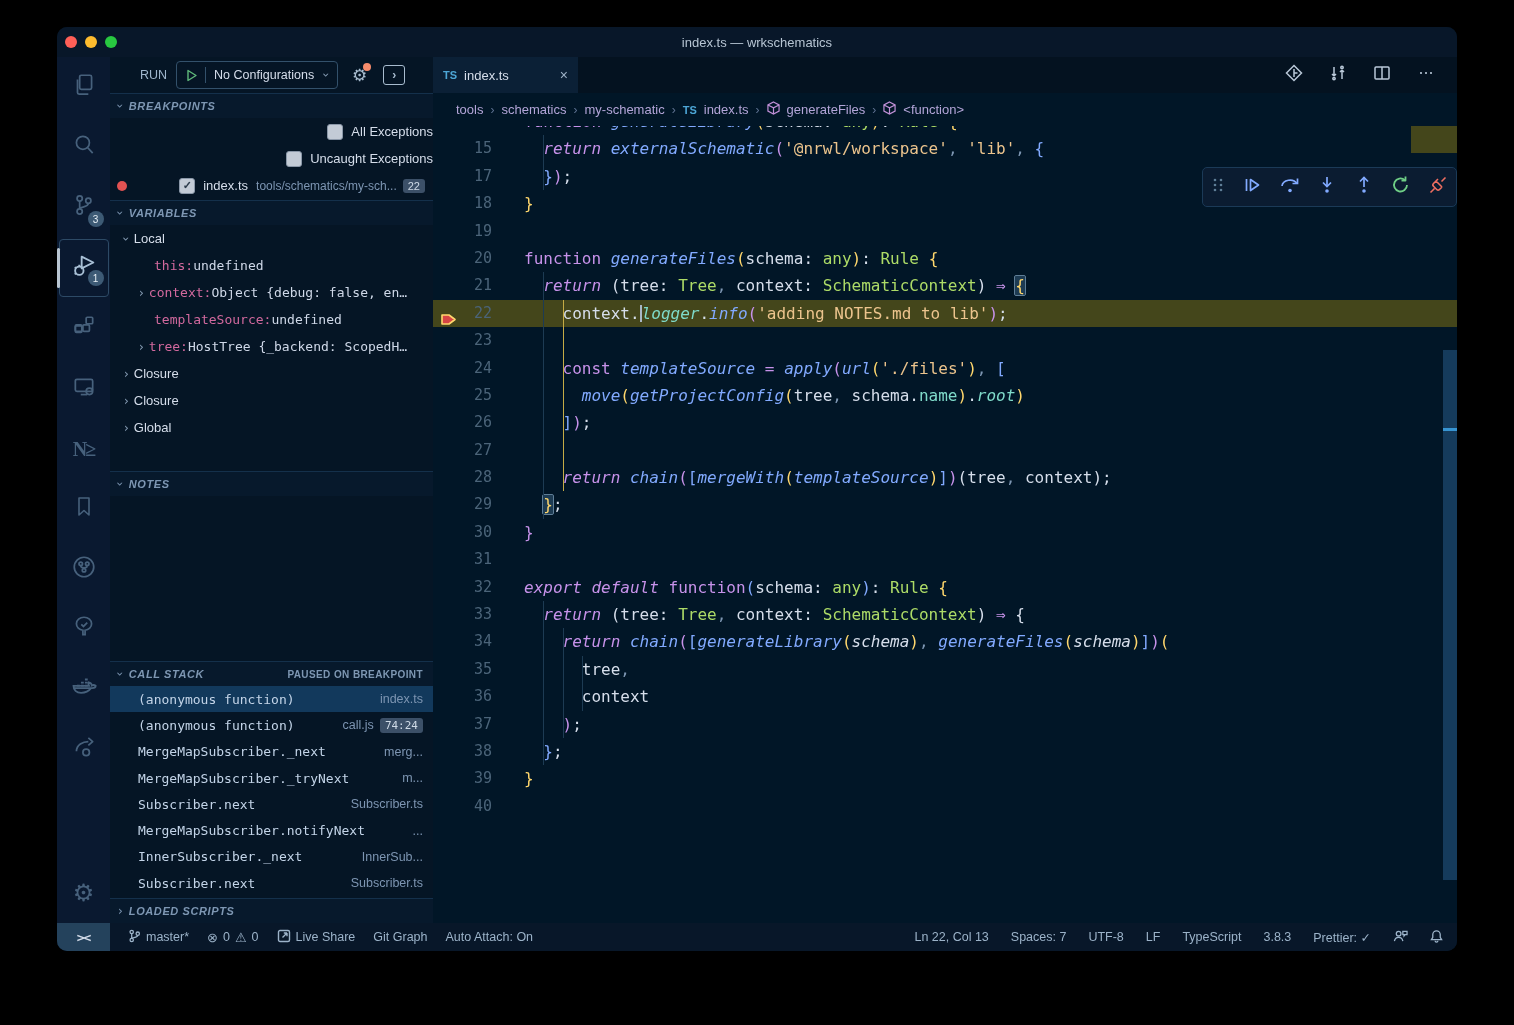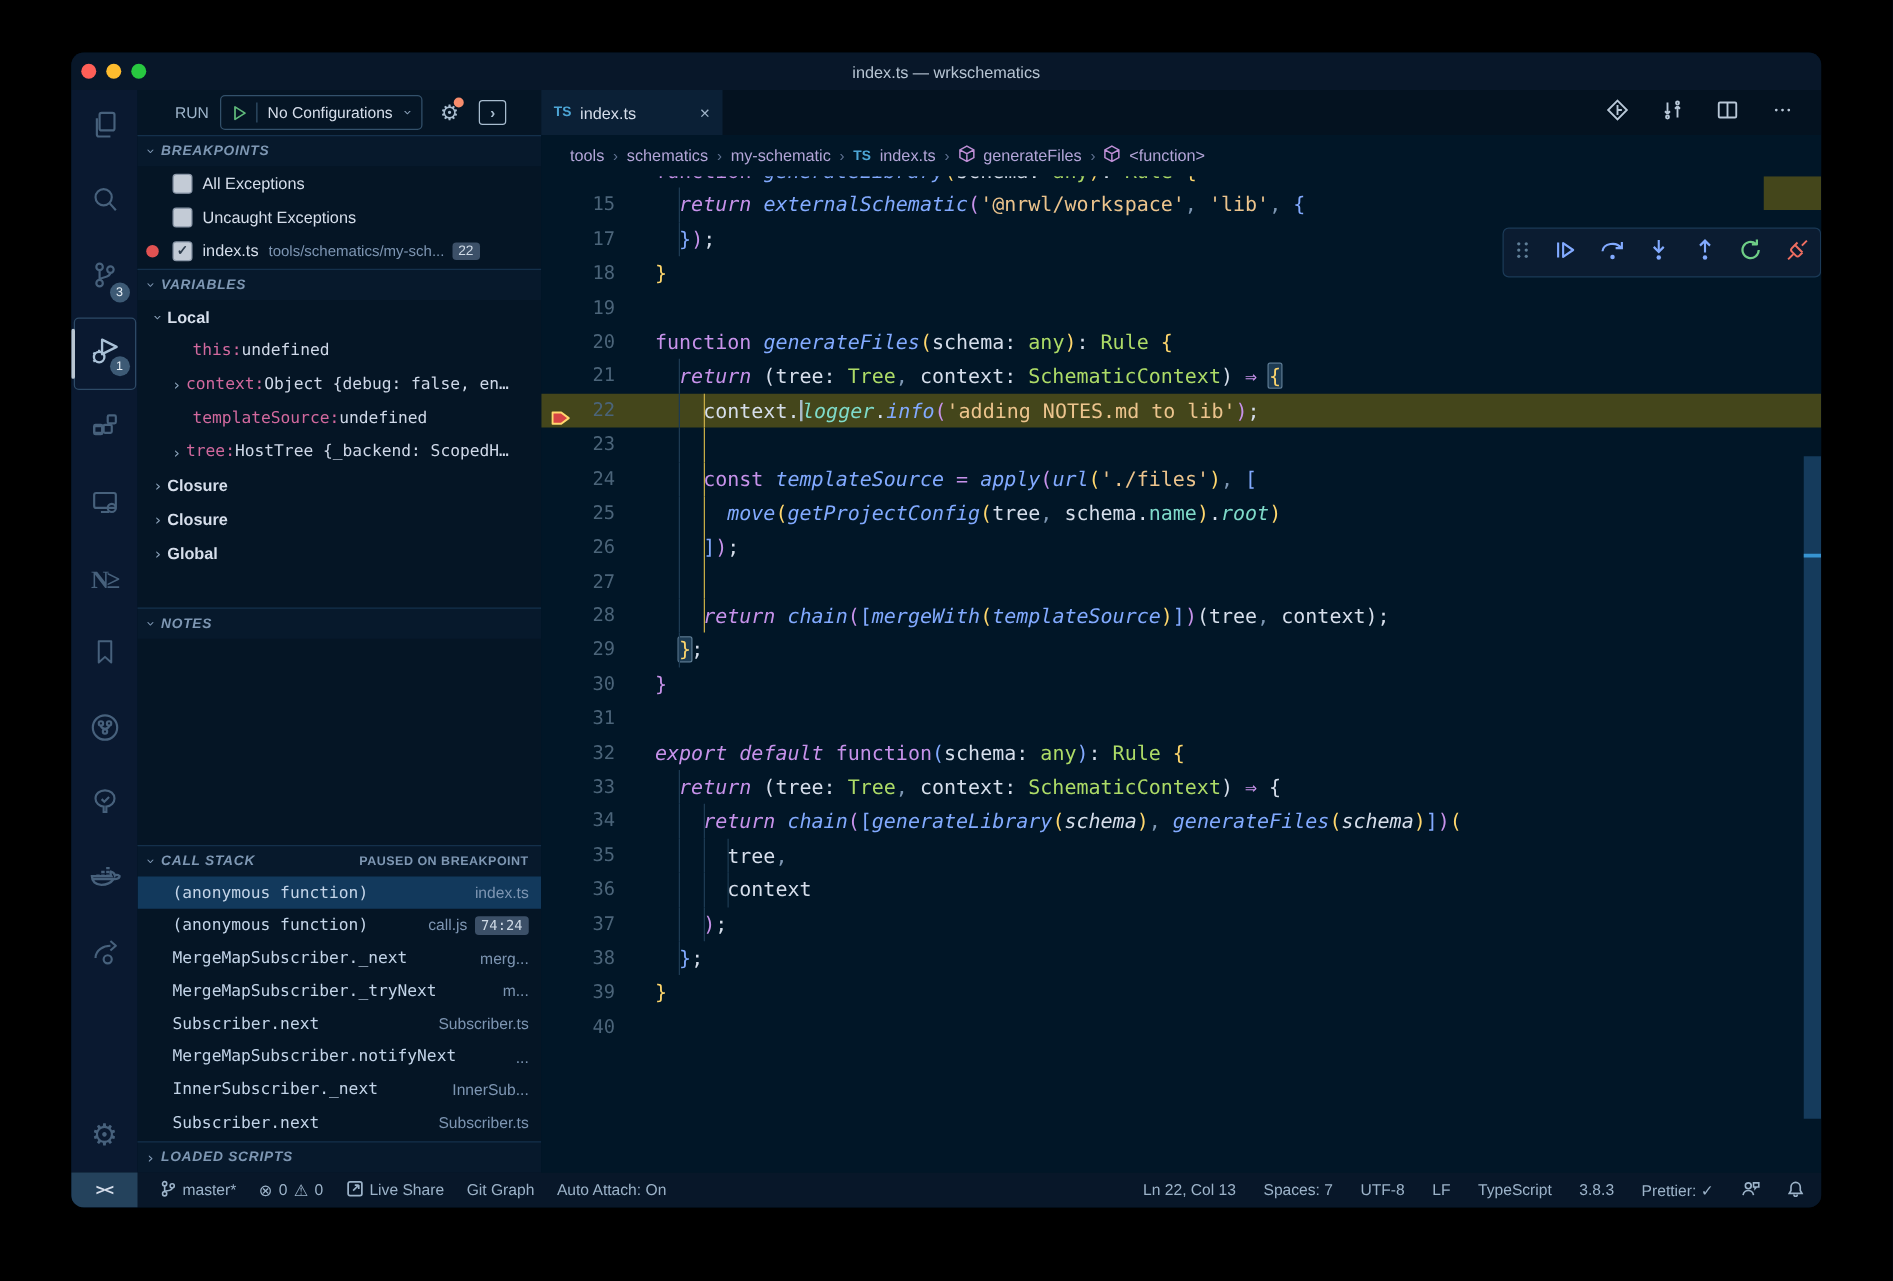--- a/index.html
+++ b/index.html
@@ -1,17 +1,17 @@
 <!DOCTYPE html>
 <html><head>
 <meta charset="utf-8">
 <style>
   html,body{margin:0;padding:0;background:#000;width:1514px;height:1025px;overflow:hidden;
     font-family:"Liberation Sans",sans-serif;-webkit-font-smoothing:antialiased;}
-  #window{position:absolute;left:57px;top:42px;width:1400px;height:924px;border-radius:10px;
+  #window{position:absolute;left:57px;top:27px;width:1400px;height:924px;border-radius:10px;
     overflow:hidden;background:#011627;box-shadow:0 20px 60px rgba(0,0,0,.7);display:flex;flex-direction:column;}
   
   #titlebar{height:30px;background:#081729;display:flex;align-items:center;position:relative;flex:0 0 auto;}
   .tl{width:12px;height:12px;border-radius:50%;margin-left:8px;}
   #title-text{position:absolute;left:0;right:0;text-align:center;font-size:13px;color:#b7c5d3;}
   
   #main{flex:1;display:flex;min-height:0;}
   
   #activitybar{width:53px;background:#0a1930;display:flex;flex-direction:column;align-items:center;flex:0 0 auto;}
   .act{width:48px;height:60px;display:flex;align-items:center;justify-content:center;position:relative;color:#47617c;}
@@ -36,32 +36,32 @@
   #gear-wrap{position:relative;margin-left:14px;color:#a8bccf;font-size:17px;}
   #gear-dot{position:absolute;right:-4px;top:-2px;width:8px;height:8px;border-radius:50%;background:#f78c6c;}
   #console-btn{margin-left:16px;width:20px;height:18px;border:1.5px solid #a8bccf;border-radius:3px;
     color:#a8bccf;display:flex;align-items:center;justify-content:center;font-size:12px;font-weight:bold;}
   .section-header{height:24px;display:flex;align-items:center;border-top:1px solid #14304b;background:#07192c;
     padding-left:8px;flex:0 0 auto;}
   .section-header .chev{margin-right:6px;color:#7e97b3;}
   .section-title{font-size:11px;font-weight:bold;letter-spacing:.6px;color:#7e97b3;font-style:italic;}
   .section-status{margin-left:auto;margin-right:10px;font-size:10px;font-weight:bold;letter-spacing:.4px;color:#7e97b3;}
   .sec-body{overflow:hidden;}
-  .bp-row{height:27px;display:flex;align-items:center;padding-left:28px;position:relative;}
+  .bp-row{height:27px;display:flex;align-items:center;padding-left:28px;position:relative;justify-content:flex-end;}
   .bp-dot{position:absolute;left:7px;width:10px;height:10px;border-radius:50%;background:#e15252;}
   .cbx{width:14px;height:14px;border-radius:3px;background:#c3cbd6;border:1px solid #8a97a8;margin-right:8px;
     display:flex;align-items:center;justify-content:center;font-size:11px;color:#2e3d4d;font-weight:bold;}
   .bp-label{color:#d6deeb;}
   .bp-path{color:#7d95b2;margin-left:8px;font-size:12px;white-space:nowrap;overflow:hidden;}
   .mini-badge{background:#3c5068;color:#cfdae6;font-size:11px;border-radius:3px;padding:1px 5px;margin-left:6px;margin-right:8px;}
   .var-row{height:27px;display:flex;align-items:center;padding-left:14px;white-space:nowrap;overflow:hidden;
     font-family:"DejaVu Sans Mono",monospace;font-size:13px;}
   .var-row .chev{margin-right:5px;}
   .var-row .pad{width:15px;flex:0 0 auto;}
-  .var-scope{font-family:"Liberation Sans",sans-serif;font-weight:bold;color:#d6deeb;text-align:center;}
+  .var-scope{font-family:"Liberation Sans",sans-serif;font-weight:normal;color:#d6deeb;text-align:center;}
   .var-name{color:#d2699e;}
   .var-val{color:#cfd8e8;}
   .cs-row{height:26.3px;display:flex;align-items:center;padding:0 10px 0 28px;
     font-family:"DejaVu Sans Mono",monospace;font-size:13px;color:#c3d4e8;}
   .cs-row.selected{background:#12395c;}
   .cs-file{margin-left:auto;color:#7d95b2;font-size:12.5px;font-family:"Liberation Sans",sans-serif;white-space:nowrap;}
   
   #editor{flex:1;display:flex;flex-direction:column;position:relative;background:#011627;min-width:0;}
   #tabbar{height:36px;background:#041220;display:flex;align-items:center;flex:0 0 auto;}
   #tab{width:145px;height:36px;background:#0b2036;display:flex;align-items:center;padding:0 10px;box-sizing:border-box;}

